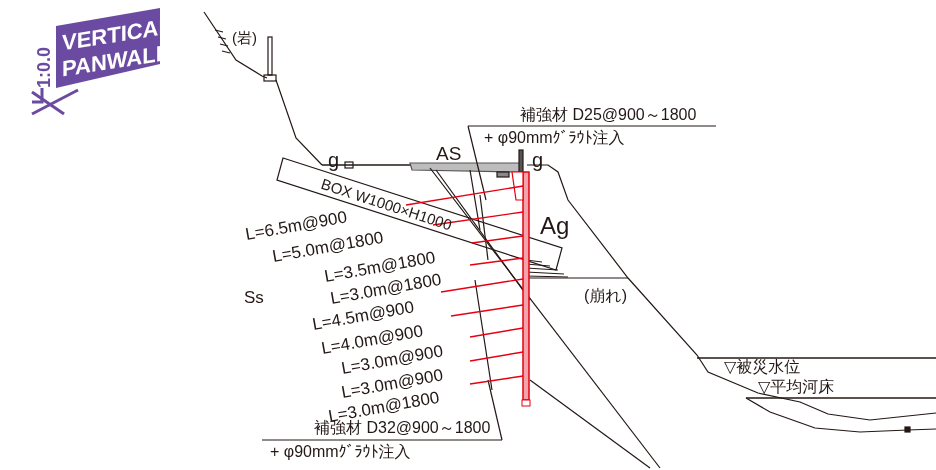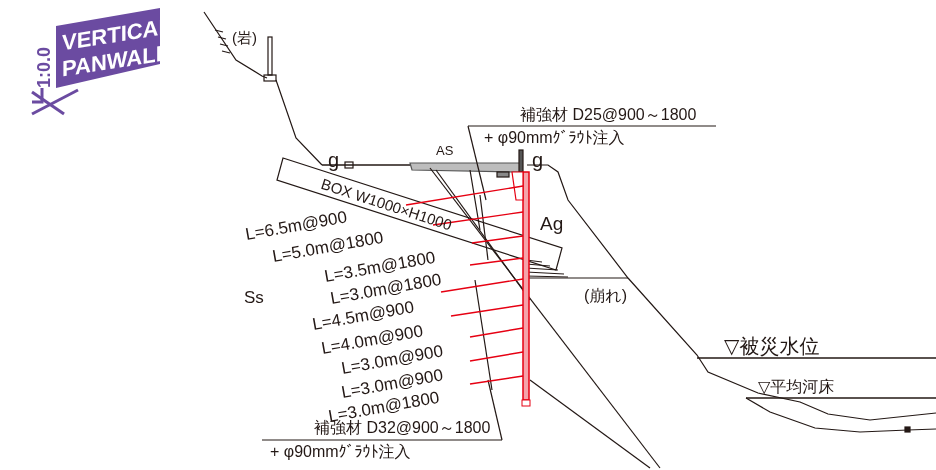--- a/index.html
+++ b/index.html
@@ -93,27 +93,27 @@
       <line x1="451" y1="316" x2="523" y2="305"></line>
       <line x1="470" y1="337" x2="523" y2="328"></line>
       <line x1="470" y1="361" x2="523" y2="352"></line>
       <line x1="470" y1="384" x2="523" y2="376"></line>
     </g>
   </g>
 </svg>
 
 <span class="lbl" style="left:232px;top:30px;font-size:15px;">(岩)</span>
 <span class="lbl" style="left:328px;top:150px;font-size:20px;">g</span>
-<span class="lbl" style="left:436px;top:144px;font-size:13px;">AS</span>
+<span class="lbl" style="left:436px;top:144px;font-size:19px;">AS</span>
 <span class="lbl" style="left:532px;top:150px;font-size:20px;">g</span>
-<span class="lbl" style="left:540px;top:214px;font-size:19px;">Ag</span>
+<span class="lbl" style="left:540px;top:214px;font-size:24px;">Ag</span>
 <span class="lbl" style="left:244px;top:289px;font-size:17px;">Ss</span>
 <span class="lbl" style="left:584px;top:288px;font-size:16px;">(崩れ)</span>
 <span class="lbl" style="left:324px;top:176px;font-size:15px;transform-origin:left top;transform:rotate(18deg);">BOX W1000×H1000</span>
-<span class="lbl" style="left:724px;top:336px;font-size:20px;">▽被災水位</span>
+<span class="lbl" style="left:724px;top:359px;font-size:16px;">▽被災水位</span>
 <span class="lbl" style="left:758px;top:379px;font-size:16px;">▽平均河床</span>
 
 <span class="lbl" style="left:484px;top:107px;font-size:16px;margin-left:36px;">補強材 D25@900～1800</span>
 <span class="lbl" style="left:484px;top:130px;font-size:16px;">+ φ90mmｸﾞﾗｳﾄ注入</span>
 <span class="lbl" style="left:270px;top:420px;font-size:16px;margin-left:44px;">補強材 D32@900～1800</span>
 <span class="lbl" style="left:270px;top:444px;font-size:16px;">+ φ90mmｸﾞﾗｳﾄ注入</span>
 
 <span class="lbl rot" style="left:247px;top:226px;">L=6.5m@900</span>
 <span class="lbl rot" style="left:274px;top:248px;">L=5.0m@1800</span>
 <span class="lbl rot" style="left:326px;top:268px;">L=3.5m@1800</span>

